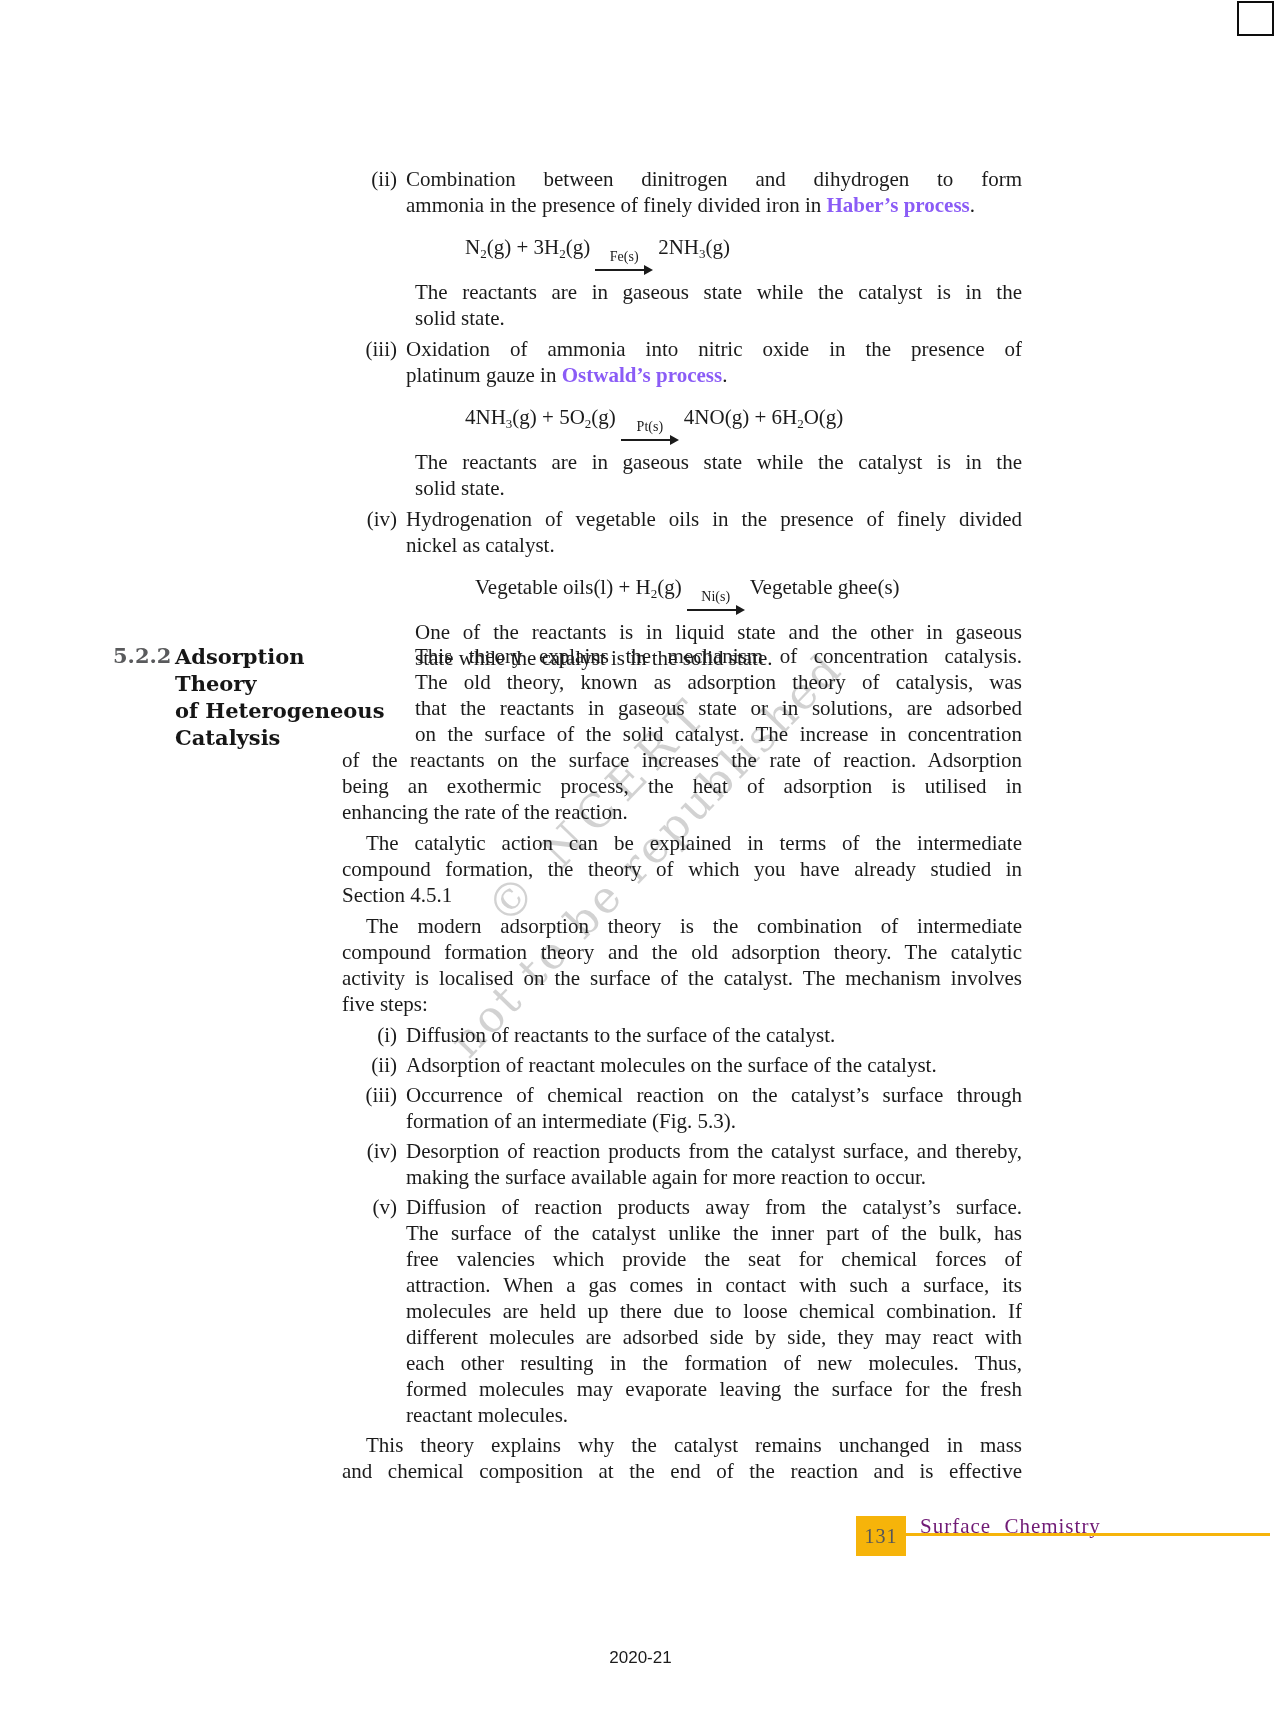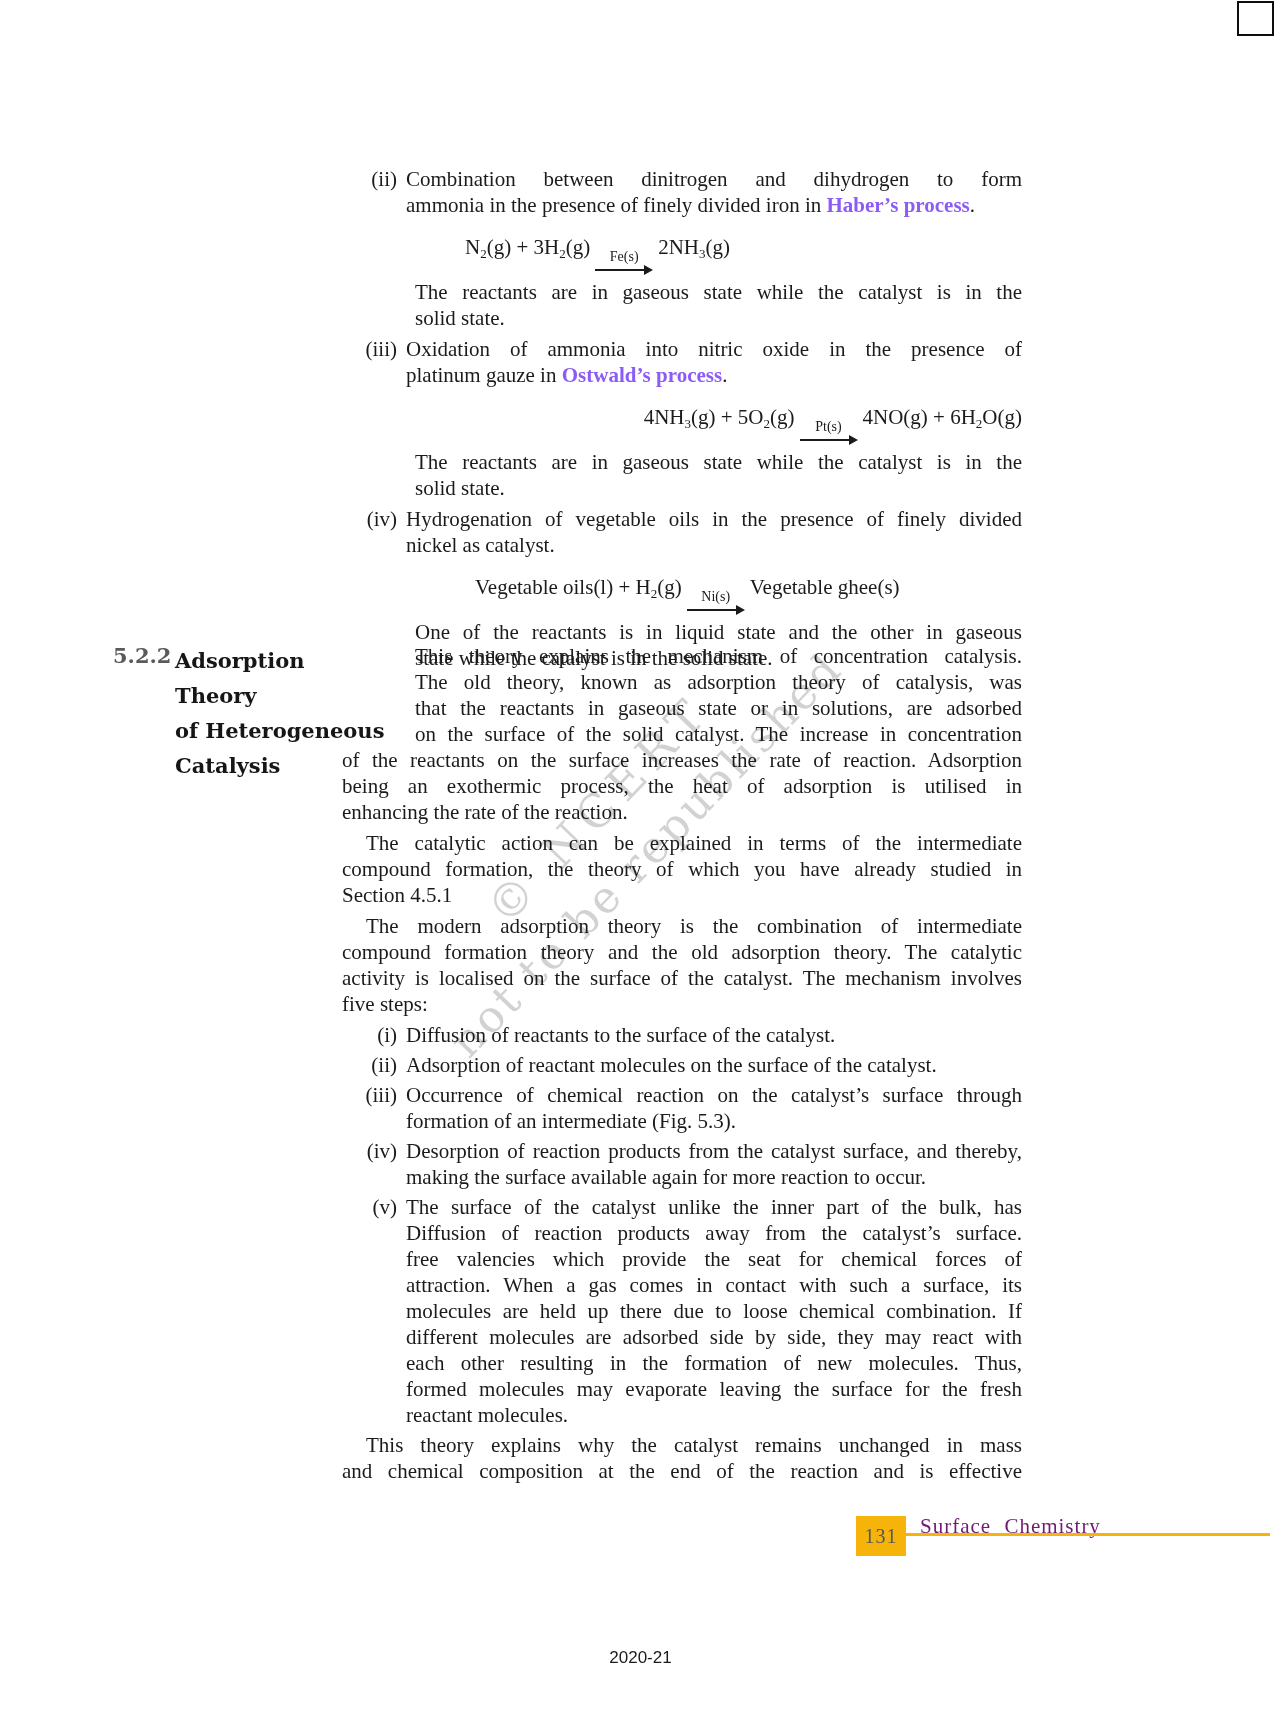--- a/index.html
+++ b/index.html
@@ -35,21 +35,21 @@
   .rxn-arrow .lbl{font-size:14px;line-height:13px;margin-bottom:1px;}
   .rxn-arrow .arr{position:relative;width:58px;height:12px;display:inline-block;}
   .rxn-arrow .arr::before{content:"";position:absolute;left:0;right:4px;top:5px;height:2px;background:#1b1b1b;}
   .rxn-arrow .arr::after{content:"";position:absolute;right:0;top:1px;width:0;height:0;
     border-left:9px solid #1b1b1b;border-top:5px solid transparent;border-bottom:5px solid transparent;}
   .proc{font-weight:bold;color:#8b5cf6;}
   
   .section-number{position:absolute;left:-229px;top:2px;width:52px;
     font-family:"DejaVu Serif",serif;font-weight:bold;font-size:21px;color:#595a5c;}
   .section-title{position:absolute;left:-167px;top:2px;width:210px;
-    font-family:"DejaVu Serif",serif;font-weight:bold;font-size:21px;line-height:35px;color:#161616;}
+    font-family:"DejaVu Serif",serif;font-weight:bold;font-size:21px;line-height:27px;color:#161616;}
   
   .footer-num-box{position:absolute;left:856px;top:1516px;width:50px;height:40px;
     display:flex;align-items:center;justify-content:center;
     font-size:20px;color:#55565a;letter-spacing:1px;}
   .footer-chapter{position:absolute;left:920px;top:1513px;font-size:21px;color:#701a75;
     letter-spacing:1px;word-spacing:7px;}
   .footer-rule{position:absolute;left:906px;top:1533px;width:364px;height:3px;}
   .year-footer{position:absolute;left:0;right:16px;top:1645px;text-align:center;
     font-family:"Liberation Sans","DejaVu Sans",sans-serif;font-size:17px;color:#1b1b1b;margin-left:22px;}
 </style>
@@ -81,21 +81,21 @@
         <div class="line j">The reactants are in gaseous state while the catalyst is in the</div>
         <div class="line">solid state.</div>
       </div>
       <div class="li">
         <div class="marker">(iii)</div>
         <div class="li-body">
           <div class="line j">Oxidation of ammonia into nitric oxide in the presence of</div>
           <div class="line"><span>platinum gauze in </span><span class="proc">Ostwald’s process</span><span>.</span></div>
         </div>
       </div>
-      <div class="formula" style="margin-left: 123px; text-align: right;"><span>4NH</span><span class="sub">3</span><span>(g) + 5O</span><span class="sub">2</span><span>(g)</span><span class="rxn-arrow">
+      <div class="formula" style="margin-left: 123px;"><span>4NH</span><span class="sub">3</span><span>(g) + 5O</span><span class="sub">2</span><span>(g)</span><span class="rxn-arrow">
           <span class="lbl">Pt(s)</span>
           <span class="arr"></span>
         </span><span>4NO(g) + 6H</span><span class="sub">2</span><span>O(g)</span></div>
       <div class="para" style="margin-left: 73px;">
         <div class="line j">The reactants are in gaseous state while the catalyst is in the</div>
         <div class="line">solid state.</div>
       </div>
       <div class="li">
         <div class="marker">(iv)</div>
         <div class="li-body">
@@ -163,22 +163,22 @@
         <div class="li">
           <div class="marker">(iv)</div>
           <div class="li-body">
             <div class="line j">Desorption of reaction products from the catalyst surface, and thereby,</div>
             <div class="line">making the surface available again for more reaction to occur.</div>
           </div>
         </div>
         <div class="li">
           <div class="marker">(v)</div>
           <div class="li-body">
+            <div class="line j">Diffusion of reaction products away from the catalyst’s surface.</div>
             <div class="line j">The surface of the catalyst unlike the inner part of the bulk, has</div>
-            <div class="line j">Diffusion of reaction products away from the catalyst’s surface.</div>
             <div class="line j">free valencies which provide the seat for chemical forces of</div>
             <div class="line j">attraction. When a gas comes in contact with such a surface, its</div>
             <div class="line j">molecules are held up there due to loose chemical combination. If</div>
             <div class="line j">different molecules are adsorbed side by side, they may react with</div>
             <div class="line j">each other resulting in the formation of new molecules. Thus,</div>
             <div class="line j">formed molecules may evaporate leaving the surface for the fresh</div>
             <div class="line">reactant molecules.</div>
           </div>
         </div>
         <div class="para">

